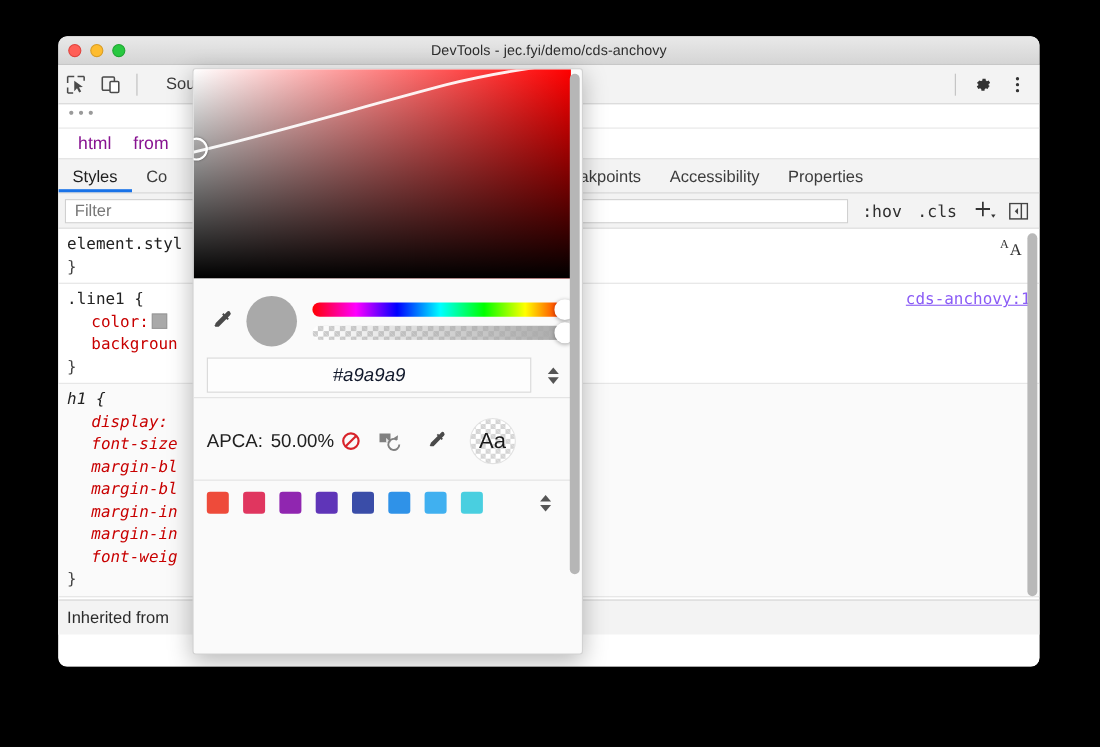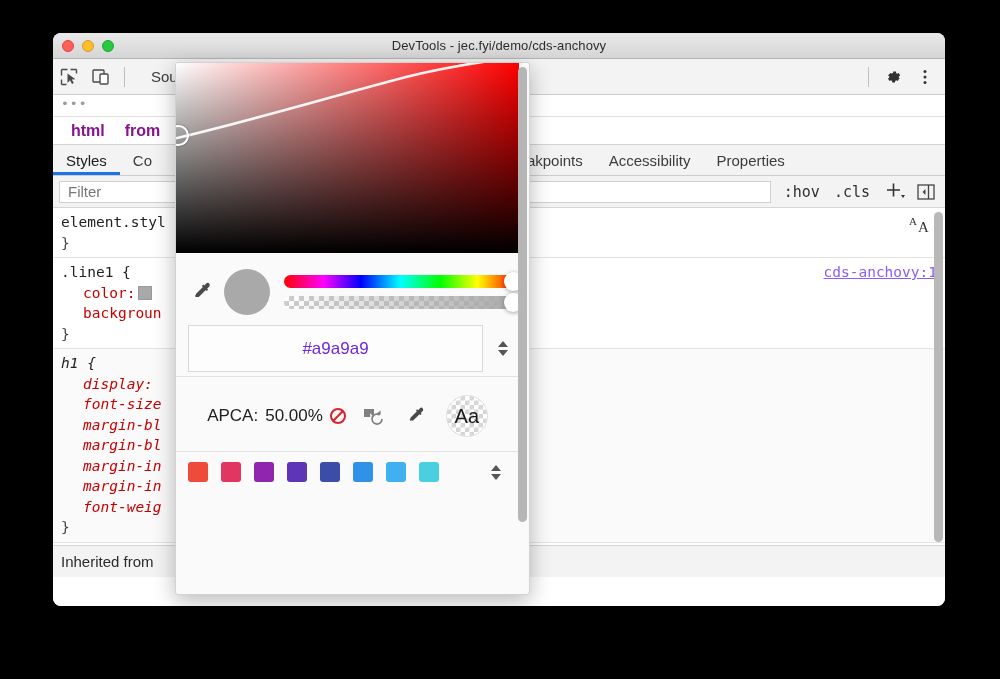--- a/index.html
+++ b/index.html
@@ -109,21 +109,21 @@
     position: relative;
     height: 28px;
     background: #fff;
     border-bottom: 1px solid #d4d4d4;
     display: flex; align-items: center;
     padding-left: 8px;
     overflow: hidden;
   }
   .crumb {
     font-size: 16px; color: #881391;
-    padding: 0 10px; white-space: nowrap; font-weight: bold;
+    padding: 0 10px; white-space: nowrap;
   }
 
   
   #sub-tabs {
     position: relative;
     height: 31px;
     background: #f3f3f3;
     border-bottom: 1px solid #cdcdcd;
     display: flex; align-items: flex-end;
     overflow: hidden;
@@ -319,25 +319,25 @@
     box-shadow: 0 1px 4px rgba(0,0,0,0.35);
   }
 
   
   #hex-row {
     position: relative;
     padding: 0 12px 4px 12px;
     display: flex; align-items: center;
   }
   #hex-input {
-    flex: 1; height: 47px;
+    flex: 1; height: 32px;
     background: #fdfdfd;
     border: 1px solid #d8d8d8;
     display: flex; align-items: center; justify-content: center;
-    font-size: 17px; color: #6d28d9;
+    font-size: 17px; color: #0f172a; font-style: italic;
   }
   #hex-stepper {
     width: 28px; margin-left: 6px;
     display: flex; flex-direction: column; align-items: center;
     gap: 3px;
   }
   .step-up, .step-down {
     width: 0; height: 0;
     border-left: 5px solid transparent;
     border-right: 5px solid transparent;
@@ -364,21 +364,21 @@
     height: 30px;
     font-size: 17px; color: #202020;
   }
   #contrast-chevron {
     position: absolute; right: 12px; top: 6px;
     width: 16px; height: 16px;
   }
   #apca-line {
     display: flex; align-items: center;
     height: 46px; margin-top: 6px;
-    font-size: 17px; color: #202020; justify-content: center;
+    font-size: 17px; color: #202020;
   }
   .no-icon {
     display: inline-block;
     width: 16px; height: 16px;
     margin-left: 7px;
     position: relative;
   }
   .no-icon::before {
     content: ""; position: absolute; inset: 0;
     border: 2px solid #d8232a; border-radius: 50%;

